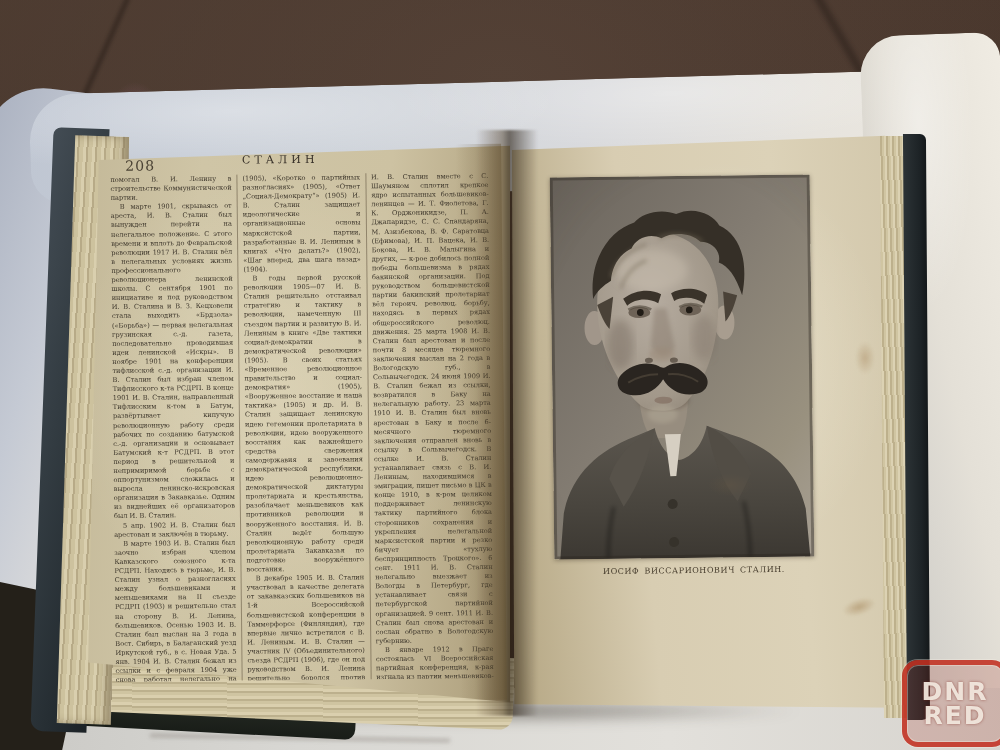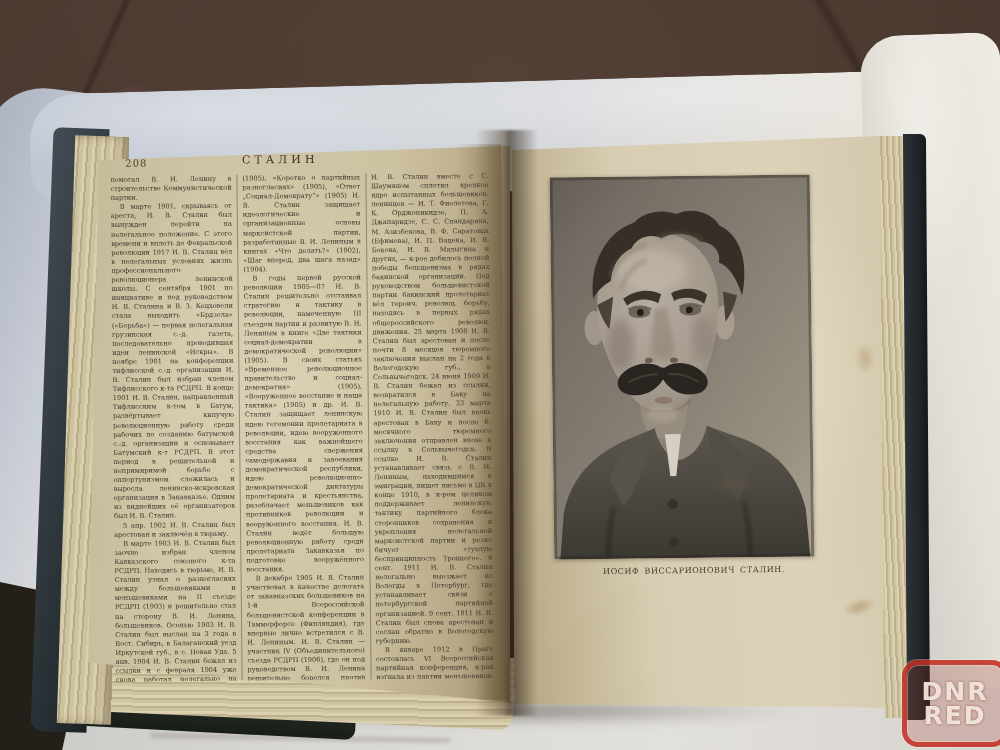--- a/index.html
+++ b/index.html
@@ -66,21 +66,21 @@
   .gutter{left:476px;top:130px;width:62px;height:586px;
     background:linear-gradient(90deg,rgba(90,72,46,0) 0%,rgba(74,58,36,.45) 42%,rgba(38,28,16,.6) 54%,rgba(90,72,46,0) 100%);
     filter:blur(1px);}
   .stack-right{left:882px;top:136px;width:26px;height:582px;transform:rotate(-.4deg);
     background:repeating-linear-gradient(88deg,#dcd2b3 0 2px,#bdb08c 2px 4px,#d0c5a2 4px 6px);}
   .cover-right{left:905px;top:134px;width:23px;height:586px;transform:rotate(-.4deg);
     background:linear-gradient(90deg,#2c3336,#1d2326 70%,#14181a);border-radius:0 6px 8px 0;}
 
   
   .lp-content{left:92px;top:146px;width:412px;height:556px;transform:rotate(-.6deg);color:#3d362b;}
-  .pagenum{position:absolute;left:36px;top:10px;font-size:10px;letter-spacing:1px;color:#4a4234;}
+  .pagenum{position:absolute;left:36px;top:10px;font-size:14px;letter-spacing:1px;color:#4a4234;}
   .runhead{position:absolute;left:0;right:30px;top:7px;text-align:center;font-size:11px;
            letter-spacing:4px;color:#39322a;}
   .cols{position:absolute;left:16px;right:8px;top:28px;bottom:22px;display:flex;}
   .col{height:100%;overflow:hidden;font-size:6.6px;line-height:9.1px;text-align:justify;
        padding:0 5px;flex:1 1 33%;}
   .col.c1{flex-basis:34%;}
   .col.c2,.col.c3{border-left:1px solid rgba(92,80,58,.55);}
   .col p{margin:0;text-indent:9px;}
   .col p.cont{text-indent:0;}
   .lp-fold{position:absolute;right:0;top:0;bottom:0;width:46px;pointer-events:none;

